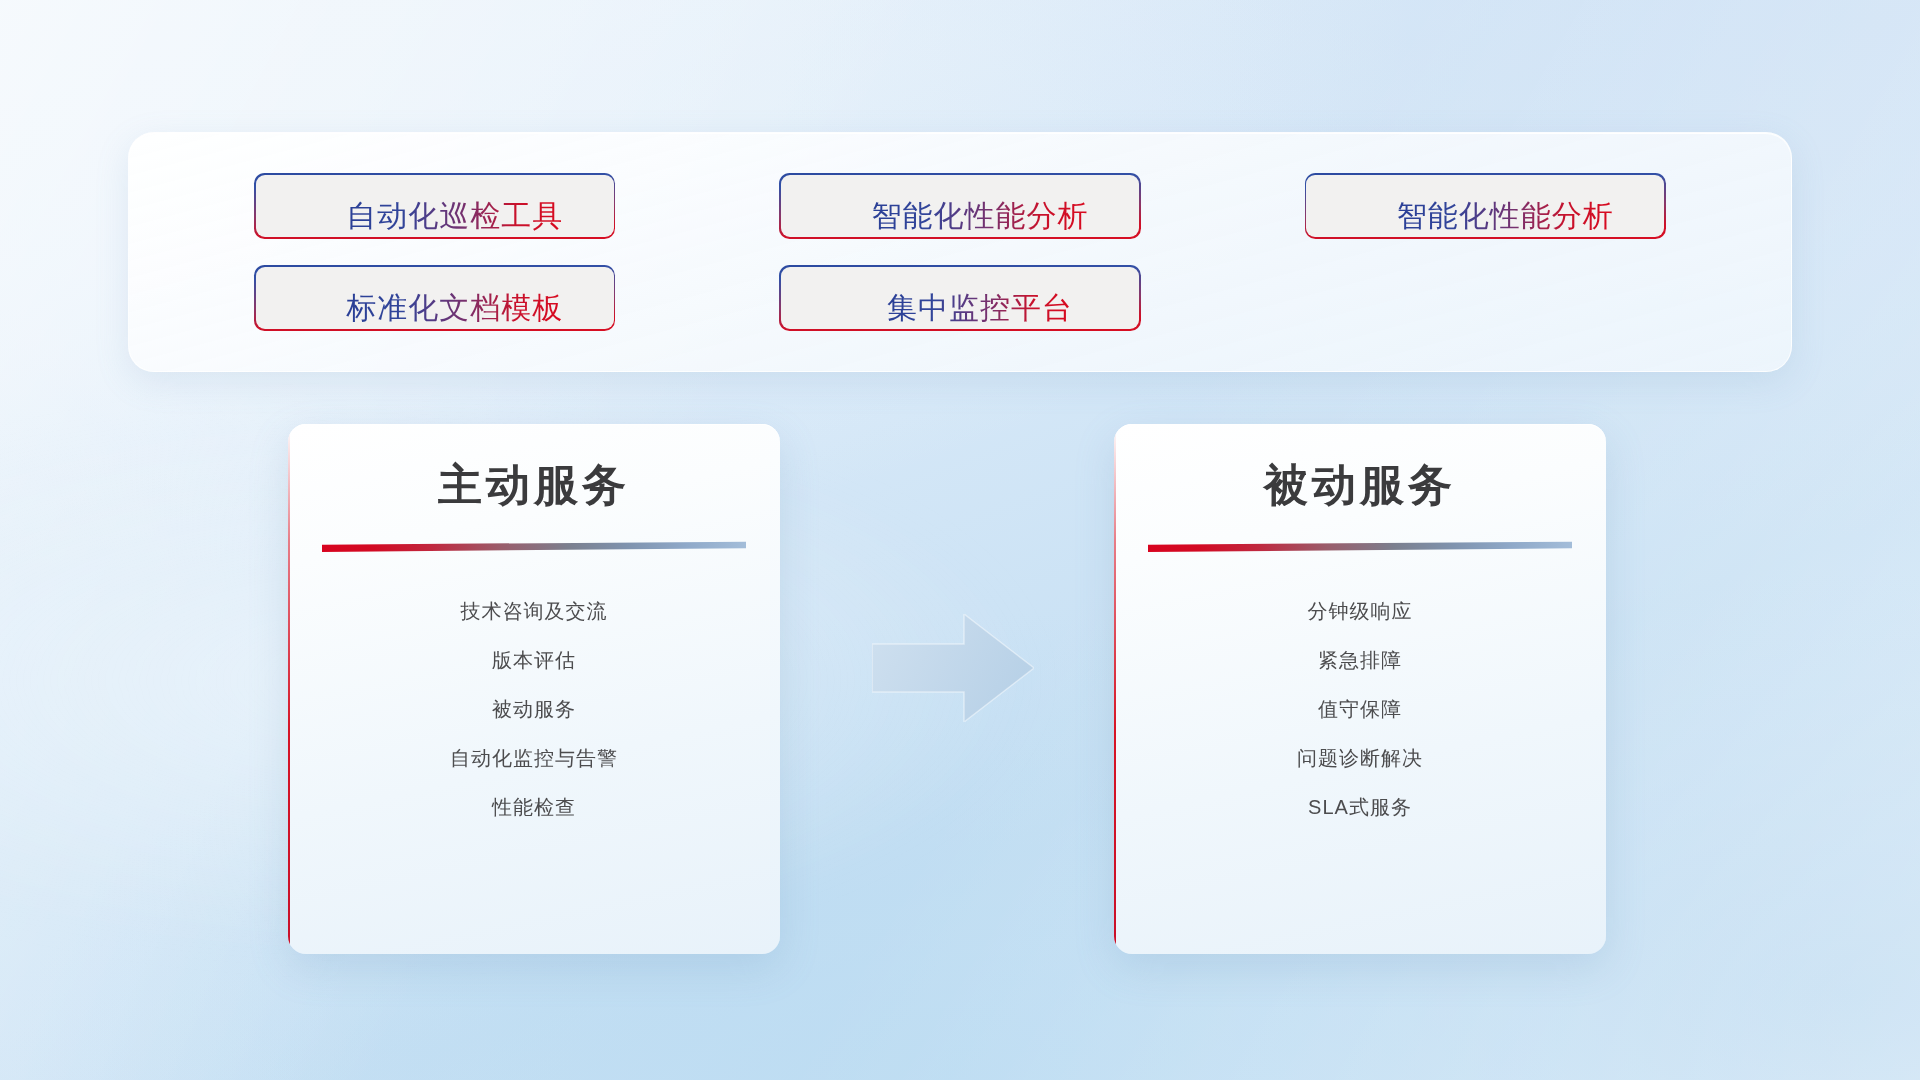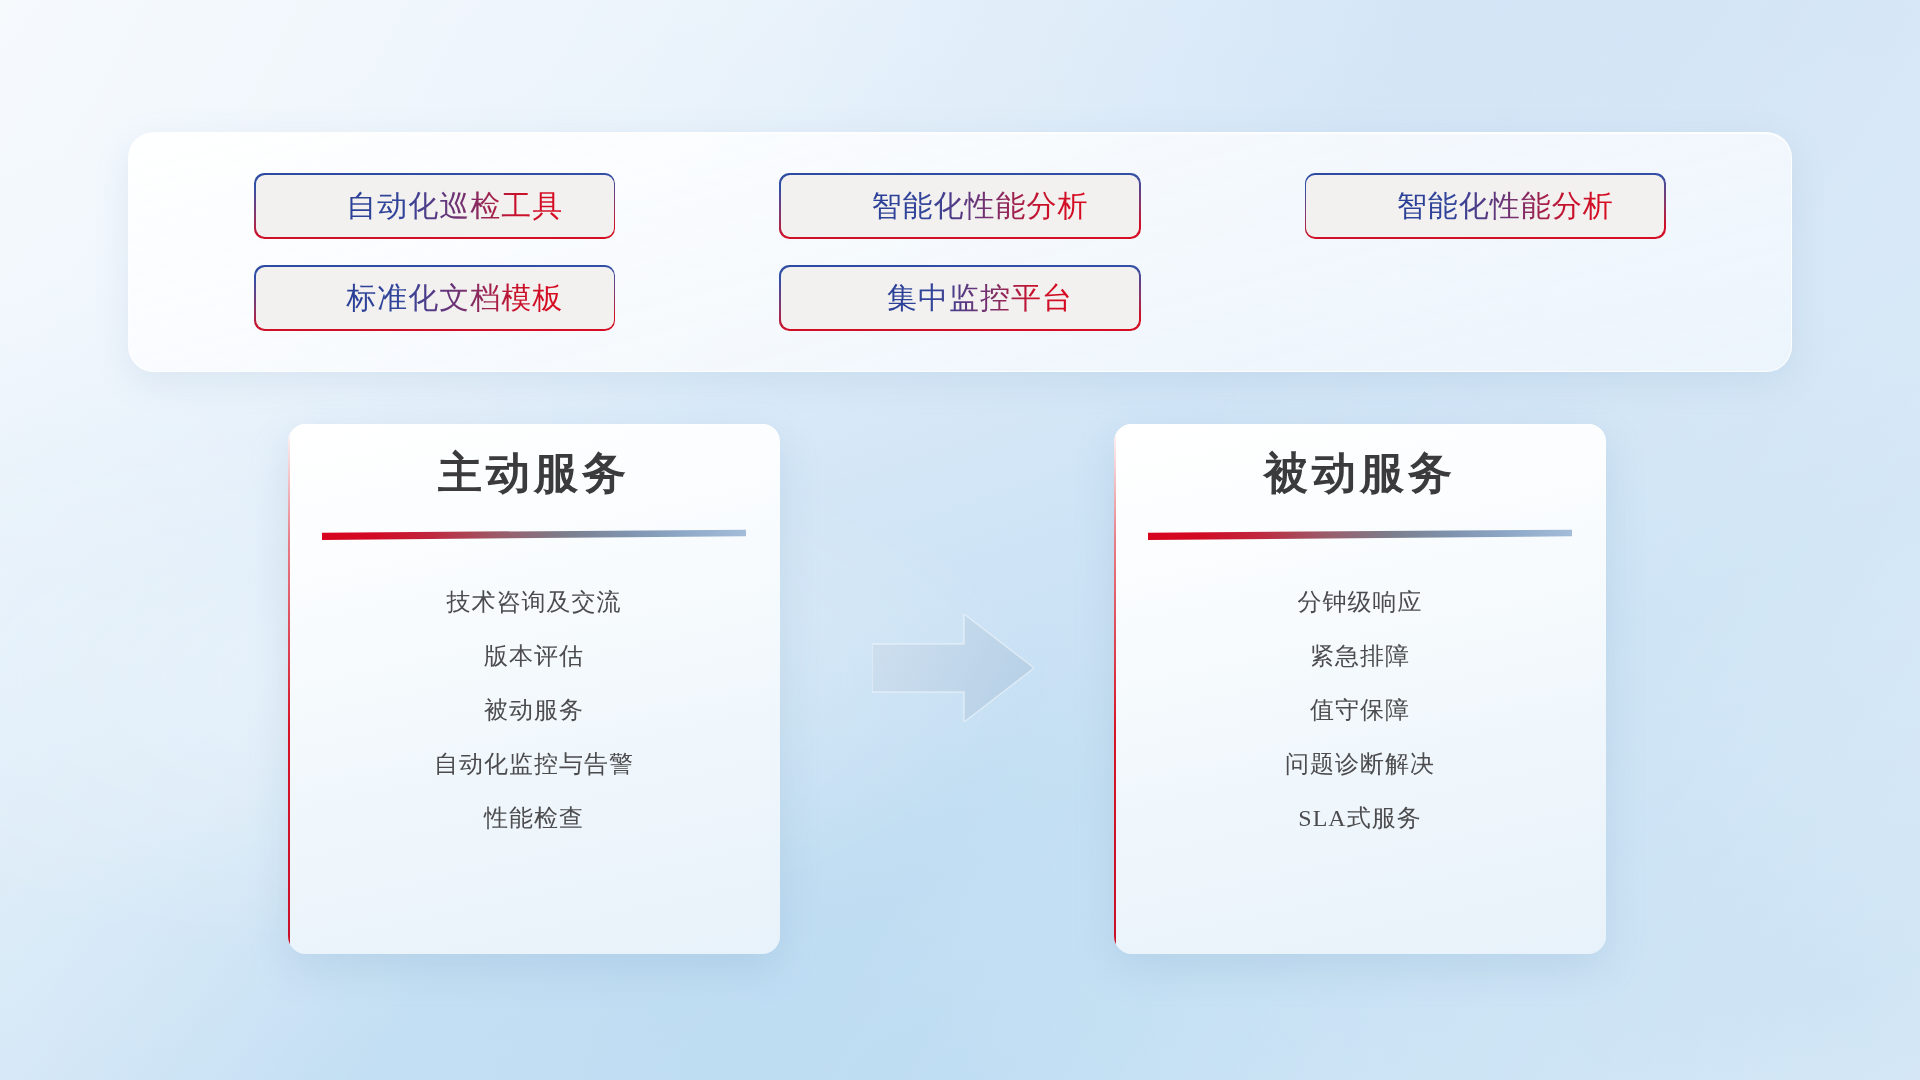--- a/index.html
+++ b/index.html
@@ -51,21 +51,21 @@
     grid-template-rows:repeat(2,1fr);
     align-items:center; justify-items:center;
     column-gap:46px; row-gap:6px;
     padding:30px 66px;
   }
   .tag{
     position:relative;
     width:358px; height:62px;
     border-radius:19px;
     background:#f2f1f0;
-    display:flex; align-items:center; justify-content:center;
+    display:flex; align-items:flex-end; justify-content:center;
     cursor:default;
     padding-left:40px;
   }
   .tag::before{
     content:"";
     position:absolute; inset:-1.6px;
     border-radius:10.6px;
     background:linear-gradient(178deg,#2c4aa0 0%,#3350a6 18%,#8a3669 55%,#cf1027 82%,#d70e22 100%);
     z-index:0;
   }
@@ -95,45 +95,44 @@
   }
   .card::after{
     content:"";
     position:absolute; left:0; top:0; bottom:0; width:2px;
     background:linear-gradient(180deg, rgba(214,20,38,.0) 0%, rgba(214,20,38,.55) 22%, #d61426 58%, #c9102a 100%);
   }
   #card-proactive{ left:288px; }
   #card-reactive { left:1114px; }
 
   .card-title{
-    margin-top:20px;
+    margin-top:32px;
     text-align:center;
     font-size:44px; font-weight:700; letter-spacing:4px;
     color:#3b3b3d;
   }
   .card-divider{
     position:relative;
     margin:26px auto 0;
     width:424px; height:11px;
   }
   .card-divider .wedge{
     position:absolute; inset:0;
     background:linear-gradient(90deg,#d8041f 0%,#d20a23 12%,#c0283f 26%,#9a5c6a 42%,#7b7f8e 58%,#7f93ae 72%,#8fa9c9 86%,#a3bdd9 100%);
     clip-path:polygon(0 34%, 100% 6%, 100% 66%, 0 100%);
   }
   .card-list{
     margin-top:46px;
     display:flex; flex-direction:column;
     align-items:center; gap:22px;
   }
   .card-list-item{
-    font-size:24px; font-weight:400; letter-spacing:1px;
+    font-size:20px; font-weight:400; letter-spacing:1px;
     color:#4c4c4e;
     white-space:nowrap;
-    font-family:Liberation Serif, serif;
   }
 
   
   #flow-arrow{
     position:absolute; left:872px; top:614px;
     width:162px; height:108px;
   }
   #flow-arrow svg{ display:block; width:100%; height:100%; }
 </style>
 </head>

